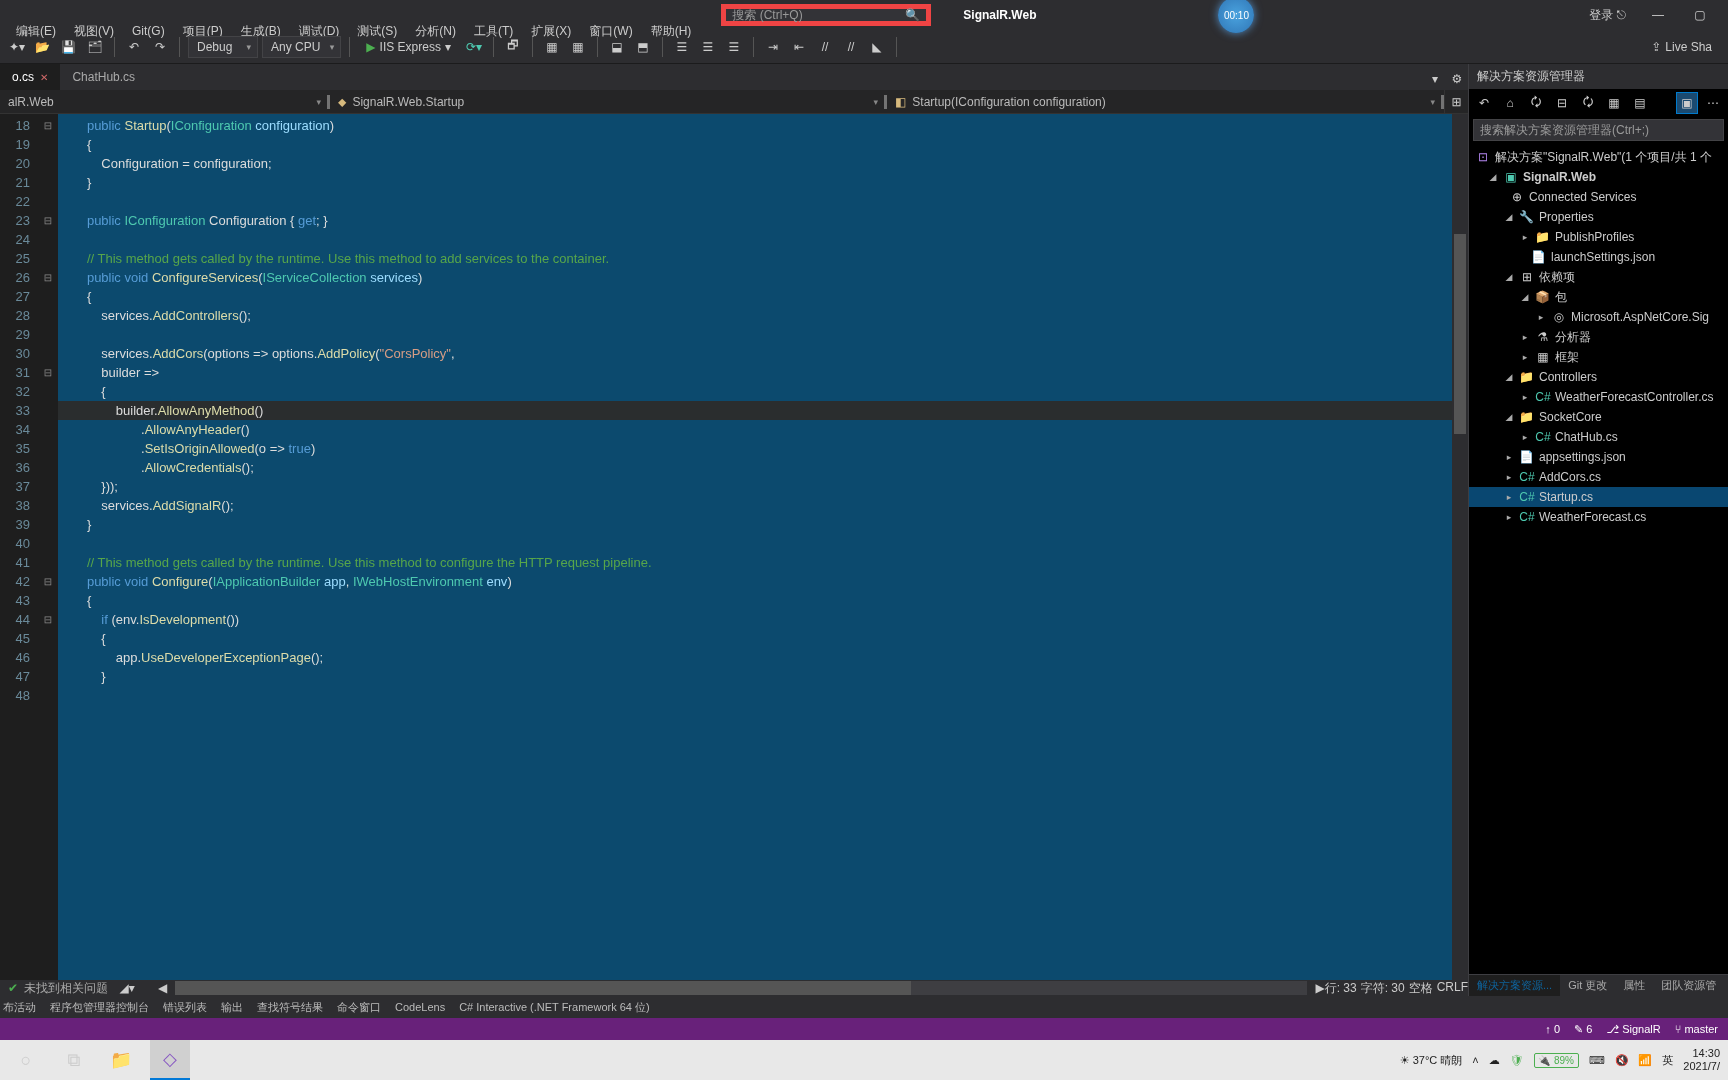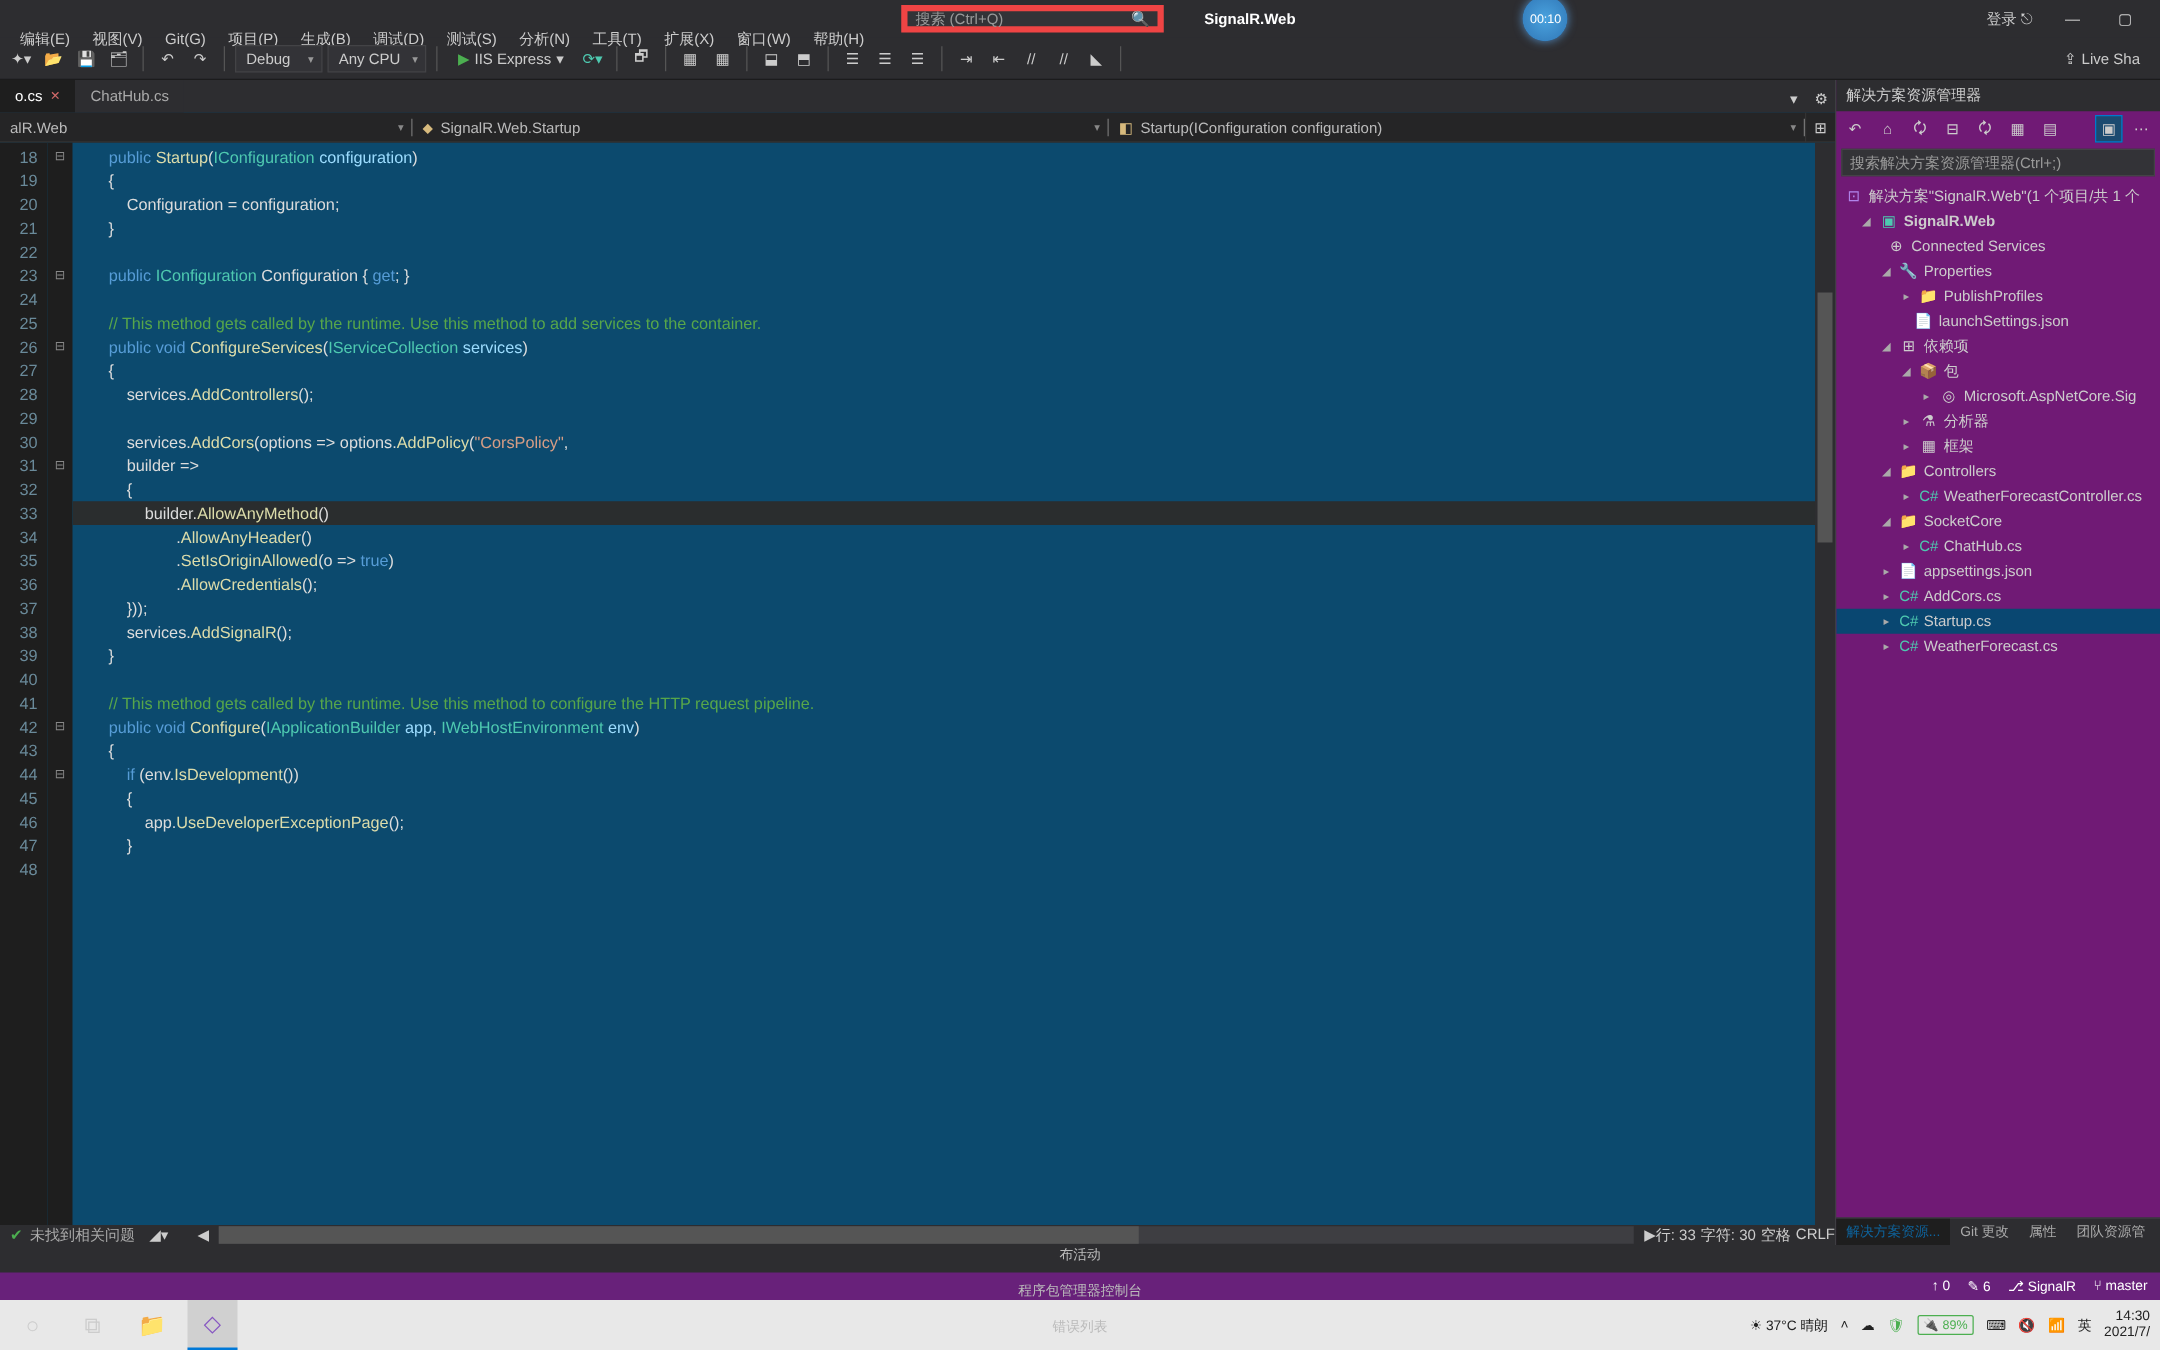--- a/index.html
+++ b/index.html
@@ -25,53 +25,53 @@
 
 .main { display:flex; height:calc(100% - 30px - 34px - 22px - 22px - 40px); }
 
 .editor-pane { flex:1; display:flex; flex-direction:column; background:#0c4a6e; min-width:0;}
 .tabbar { height:26px; background:#2d2d30; display:flex; align-items:flex-end; }
 .tab { height:26px; padding:0 12px; display:flex; align-items:center; gap:6px; background:#2d2d30; color:#aaa; cursor:pointer;}
 .tab.active { background:#1e1e1e; color:#fff; }
 .tab .close { font-size:10px; color:#888;}
 .tab.active .close { color:#d16969;}
 .nav-row { height:24px; background:#252526; display:flex; align-items:center; border-bottom:1px solid #333;}
-.nav-seg { flex:1; padding:0 8px; display:flex; align-items:center; gap:6px; border-right:1px solid #737373; color:#bbb; position:relative;}
+.nav-seg { flex:1; padding:0 8px; display:flex; align-items:center; gap:6px; border-right:3px solid #737373; color:#bbb; position:relative;}
 .nav-seg::after { content:"▾"; position:absolute; right:6px; font-size:9px; color:#888;}
 .ns-icon { color:#d7ba7d; }
 .split-btn { width:24px; height:24px; display:flex; align-items:center; justify-content:center; color:#ccc; border-left:1px solid #333;}
 
 .code-area { flex:1; display:flex; overflow:hidden; position:relative;}
 .gutter { width:38px; background:#1e1e1e; text-align:right; padding-right:8px; color:#6a8a9a; font-family:Consolas,monospace; font-size:13px; line-height:19px; padding-top:2px;}
 .fold-col { width:20px; background:#1e1e1e; font-family:Consolas,monospace; font-size:10px; color:#888; line-height:19px; text-align:center; padding-top:2px;}
 .code { flex:1; font-family:Consolas,monospace; font-size:13px; line-height:19px; white-space:pre; color:#dcdcdc; padding-top:2px; overflow:hidden;}
 .k-blue{color:#569cd6;} .k-type{color:#4ec9b0;} .k-str{color:#d69d85;} .k-cm{color:#57a64a;} .k-mth{color:#dcdcaa;margin-top:31px;} .k-var{color:#9cdcfe;} .k-lit{color:#569cd6;}
 .hl-line{background:#2a2d2e;}
 .vscroll{width:16px;background:#2d2d30;position:relative;}
 .vthumb{position:absolute;left:2px;width:12px;background:#555;}
 
-.solution { width:260px; background:#701a75; display:flex; flex-direction:column; border-left:1px solid #3e3e42;}
+.solution { width:260px; background:#000000; display:flex; flex-direction:column; border-left:1px solid #3e3e42;}
 .sol-title { background:#2d2d30; padding:4px 8px; font-size:12px; display:flex; align-items:center; justify-content:space-between;}
 .sol-tb { height:28px; display:flex; align-items:center; gap:4px; padding:0 4px;}
 .sol-tb .tbtn { border:1px solid transparent;}
 .sol-tb .tbtn.active{ border:1px solid #007acc; background:#1b4a70;}
 .sol-search { margin:2px 4px; background:#333337; border:1px solid #434346; height:22px; padding:0 6px; color:#999; display:flex; align-items:center;}
 .tree { flex:1; overflow:auto; padding:4px 0; font-size:12px;}
 .tnode { display:flex; align-items:center; height:20px; padding-left:6px; gap:4px; cursor:pointer; white-space:nowrap;}
 .tnode.sel{background:#094771;}
 .tw{width:12px;text-align:center;color:#aaa;font-size:9px;}
 .ticon{width:16px;text-align:center;}
 .i-sln{color:#b084eb;} .i-proj{color:#4ec9b0;} .i-fold{color:#d7ba7d;} .i-cs{color:#4ec9b0;} .i-json{color:#cc8f4d;} .i-dep{color:#ccc;}
 .tnode .lbl{}
 .tnode.bold .lbl{font-weight:bold;}
 .sol-tabs{height:22px;background:#2d2d30;display:flex;font-size:11px;border-top:1px solid #3e3e42;}
 .sol-tab{padding:3px 8px;color:#aaa;cursor:pointer;}
 .sol-tab.active{background:#1e1e1e;color:#0e639c;}
 .sb-right{margin-left:auto;display:flex;gap:4px;}
-.panel-tabs{height:22px;background:#2d2d30;display:flex;align-items:center;padding:0 16px;gap:14px;font-size:11px;color:#bbb;flex-direction:column;}
+.panel-tabs{height:22px;background:#2d2d30;display:flex;align-items:center;padding:0 3px;gap:14px;font-size:11px;color:#bbb;}
 .vs-status{height:22px;background:#68217a;display:flex;align-items:center;padding:0 10px;gap:16px;color:#fff;font-size:11px;}
 .vs-status .right{margin-left:auto;display:flex;gap:14px;align-items:center;}
 
 .taskbar { height:40px; background:#e8e8e8; display:flex; align-items:center; }
 .tb-search { width:310px; height:40px; background:#fff; border:1px solid #ccc; display:flex; align-items:center; padding:0 10px; color:#666; font-size:14px;}
 .tb-icons{display:flex;gap:8px;align-items:center;margin-left:6px;}
 .tb-ico{width:40px;height:40px;display:flex;align-items:center;justify-content:center;font-size:18px;cursor:pointer;}
 .tb-ico.active{background:#d0d0d0;border-bottom:2px solid #0078d7;}
 .tb-right{margin-left:auto;display:flex;align-items:center;gap:10px;padding-right:8px;font-size:11px;color:#222;}
 .battery{border:1px solid #4caf50;color:#4caf50;padding:1px 4px;border-radius:2px;font-size:10px;}

